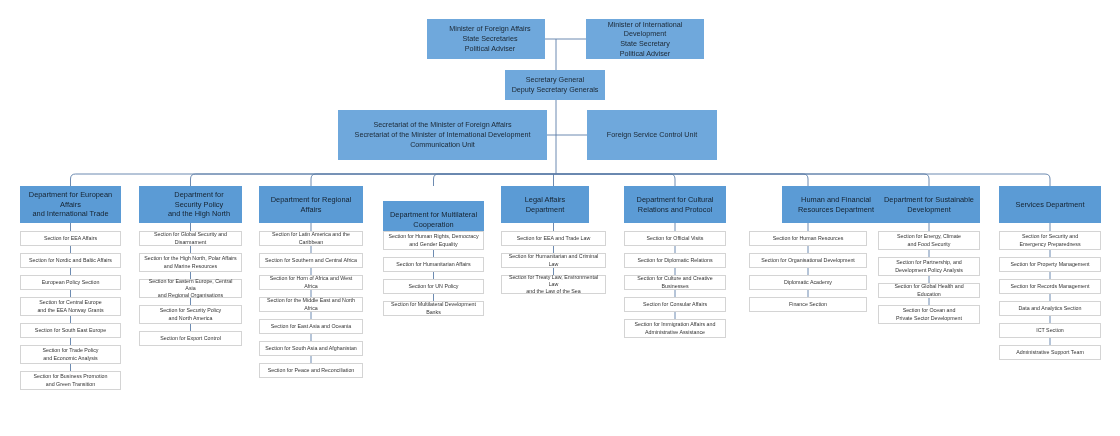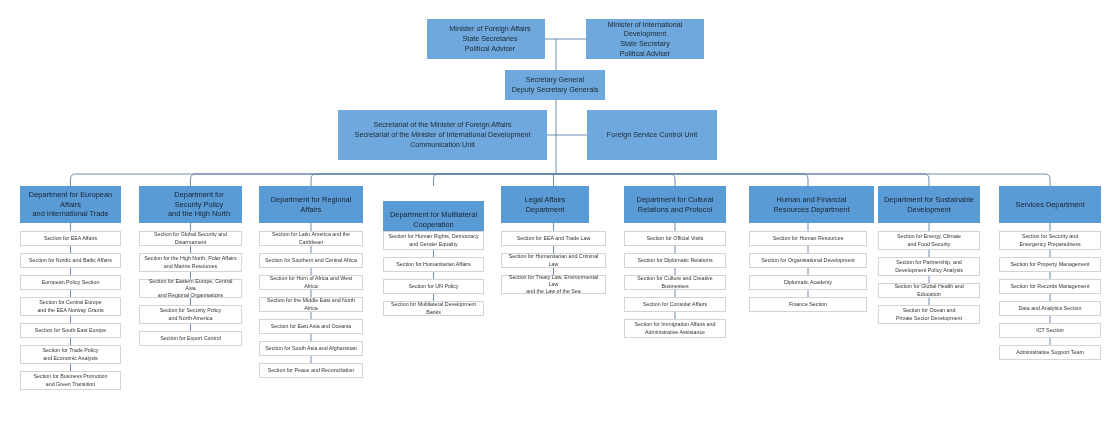--- a/index.html
+++ b/index.html
@@ -365,21 +365,21 @@
         <span class="node-lines">
           <span>Section for Consular Affairs</span>
         </span>
       </div>
       <div class="node node-section" style="left: 624px; top: 319px; width: 102px; height: 19px;">
         <span class="node-lines">
           <span>Section for Immigration Affairs and</span>
           <span>Administrative Assistance</span>
         </span>
       </div>
-      <div class="node node-dept" style="left: 749px; top: 186px; width: 125px; height: 37px;">
+      <div class="node node-dept" style="left: 782px; top: 186px; width: 108px; height: 37px;">
         <span class="node-lines">
           <span>Human and Financial</span>
           <span>Resources Department</span>
         </span>
       </div>
       <div class="node node-section" style="left: 749px; top: 231px; width: 118px; height: 15px;">
         <span class="node-lines">
           <span>Section for Human Resources</span>
         </span>
       </div>

